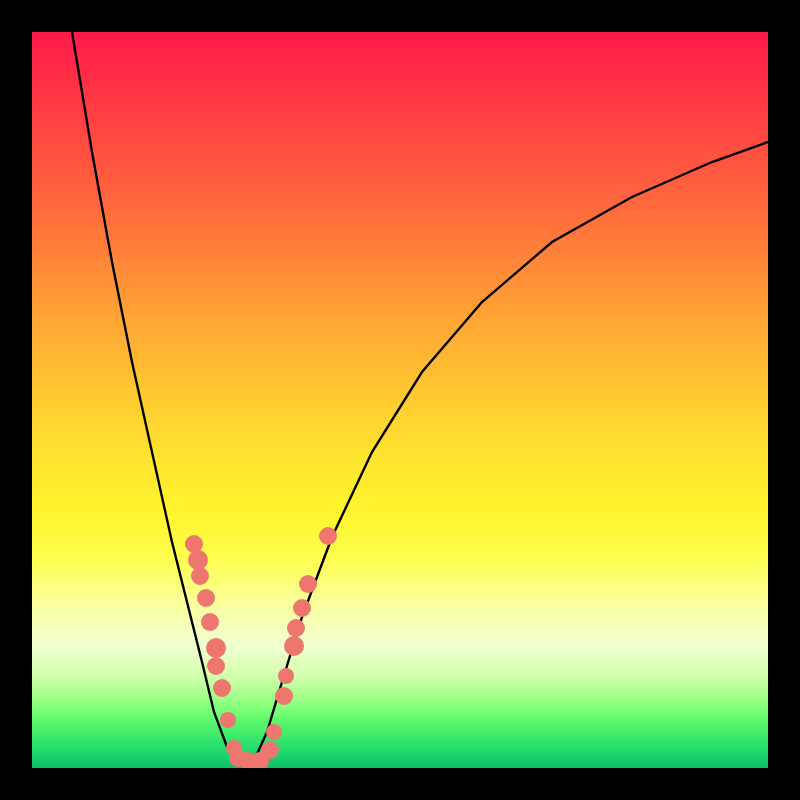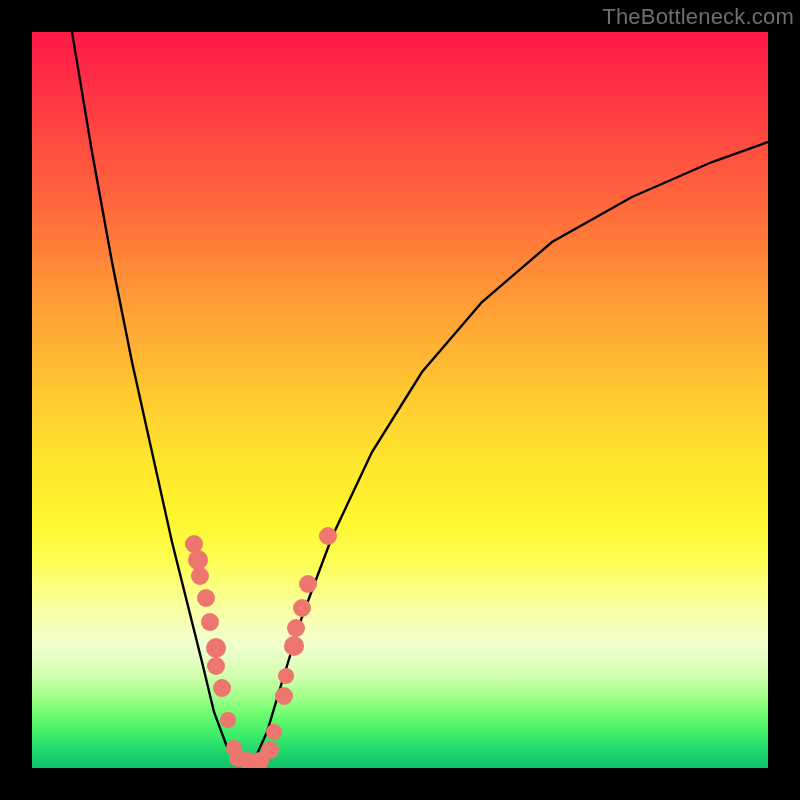--- a/index.html
+++ b/index.html
@@ -70,21 +70,20 @@
   }
   .dot {
     fill: #ed766e;
     stroke: none;
   }
 </style>
 </head>
 <body>
 
 <div class="frame">
-  <div class="watermark">TheBottleneck.com</div>
 
   <div class="plot-area">
     <svg class="curves" viewBox="0 0 736 736" id="chart-svg">
 
     <path class="curve" d="M40 0 L60 120 L80 230 L100 330 L120 420 L140 510 L155 570 L170 630 L182 680 L195 715 L210 733"></path>
         <path class="curve" d="M220 733 L235 700 L250 650 L270 585 L300 505 L340 420 L390 340 L450 270 L520 210 L600 165 L680 130 L736 110"></path>
         <circle cx="162" cy="512" r="9" class="dot"></circle>
         <circle cx="166" cy="528" r="10" class="dot"></circle>
         <circle cx="168" cy="544" r="9" class="dot"></circle>
         <circle cx="174" cy="566" r="9" class="dot"></circle>

